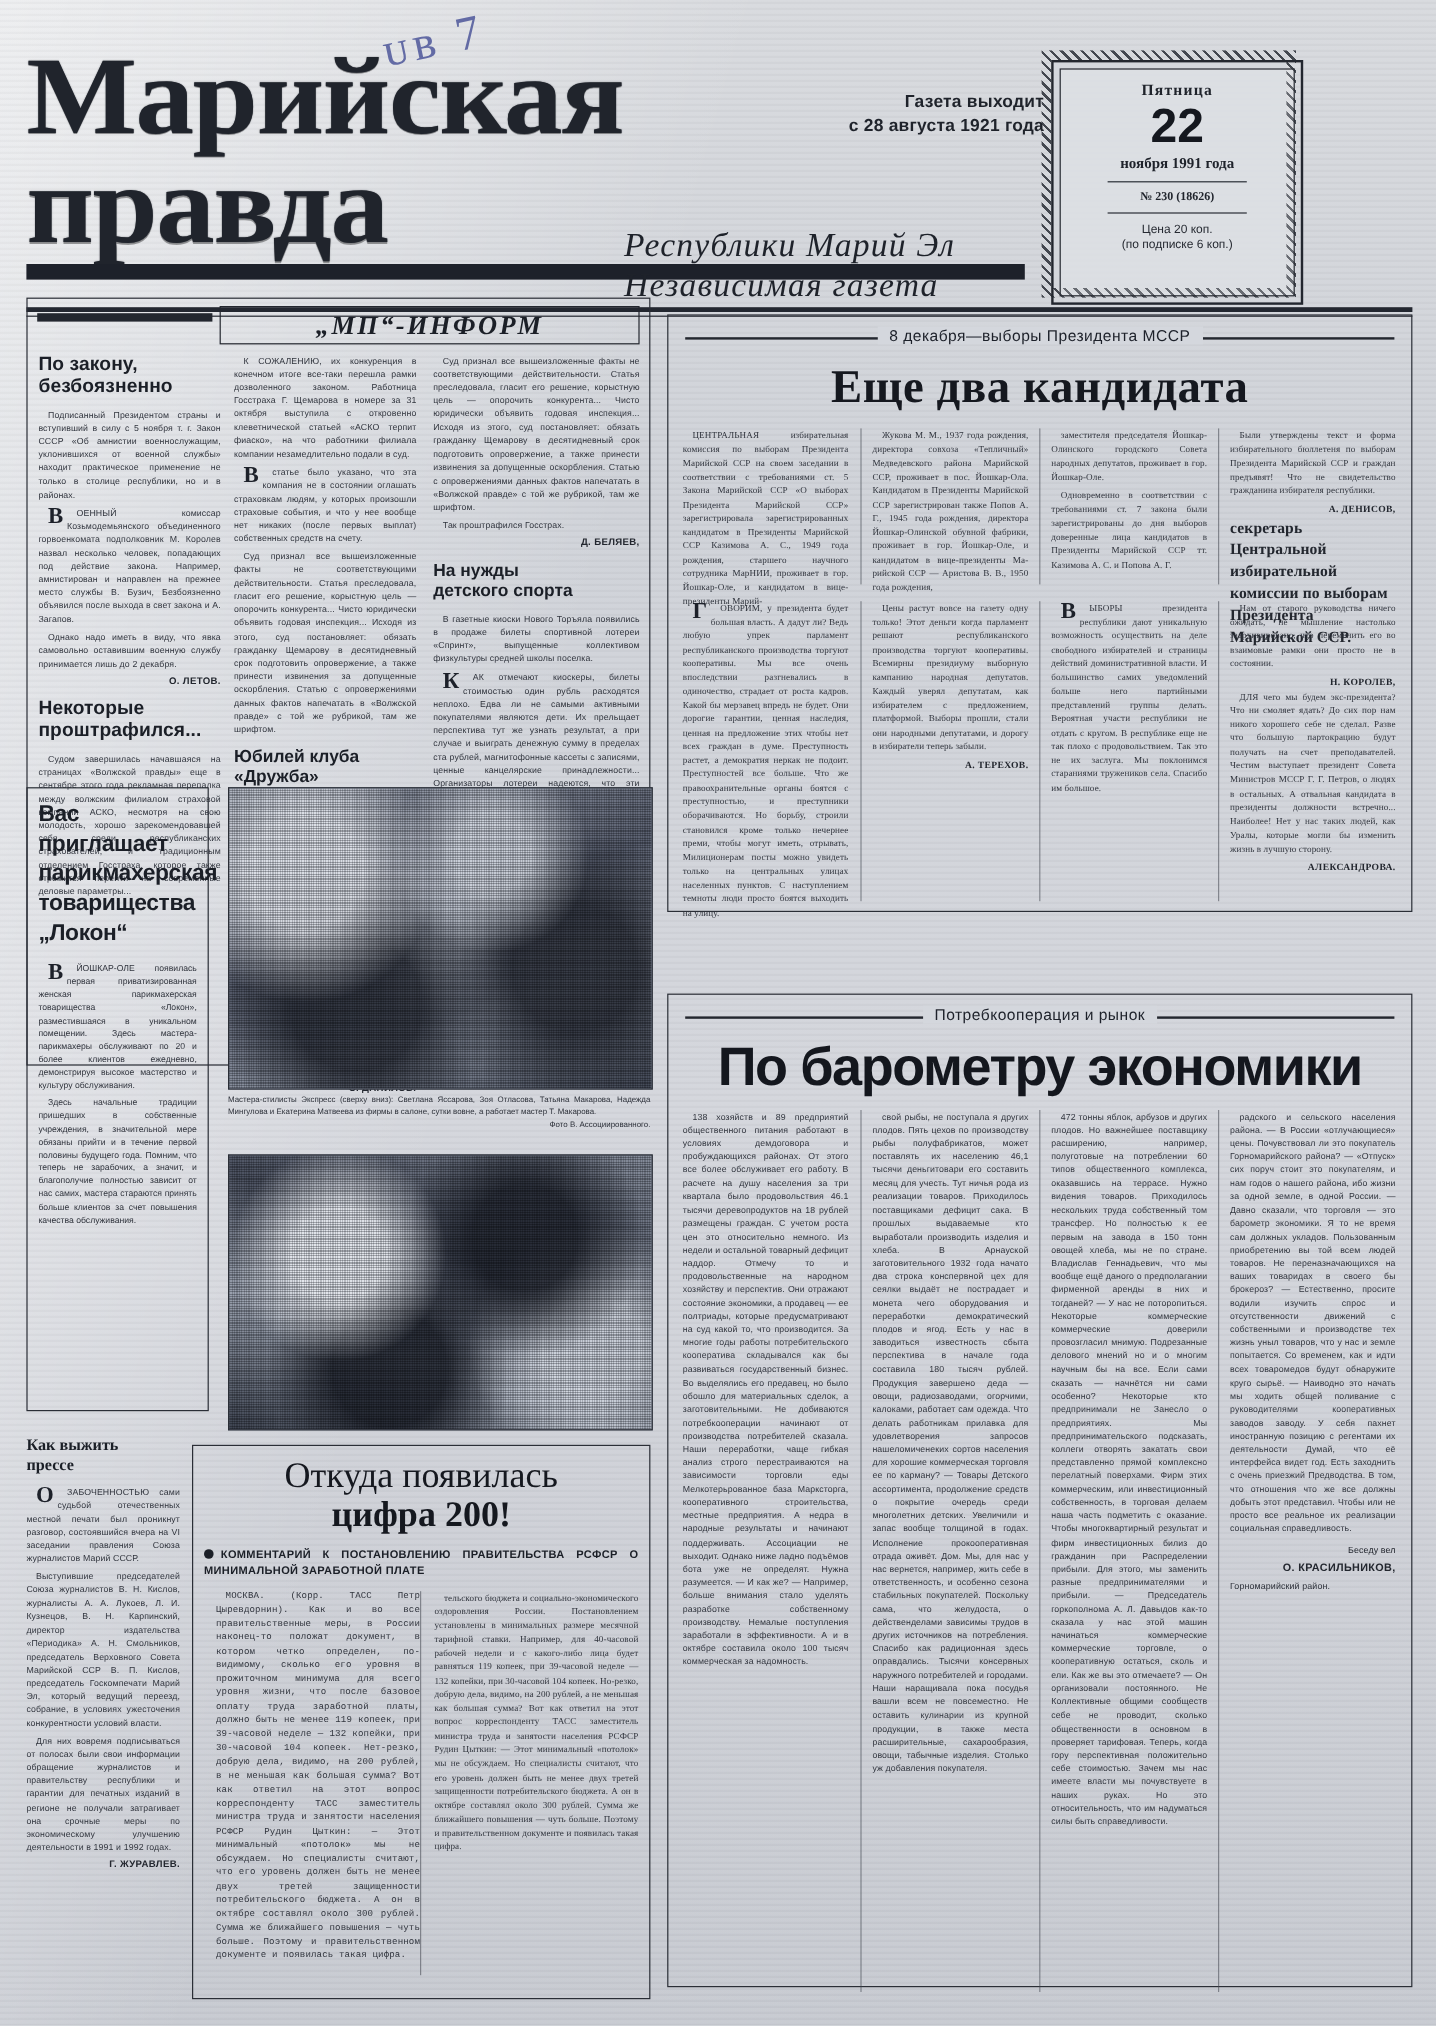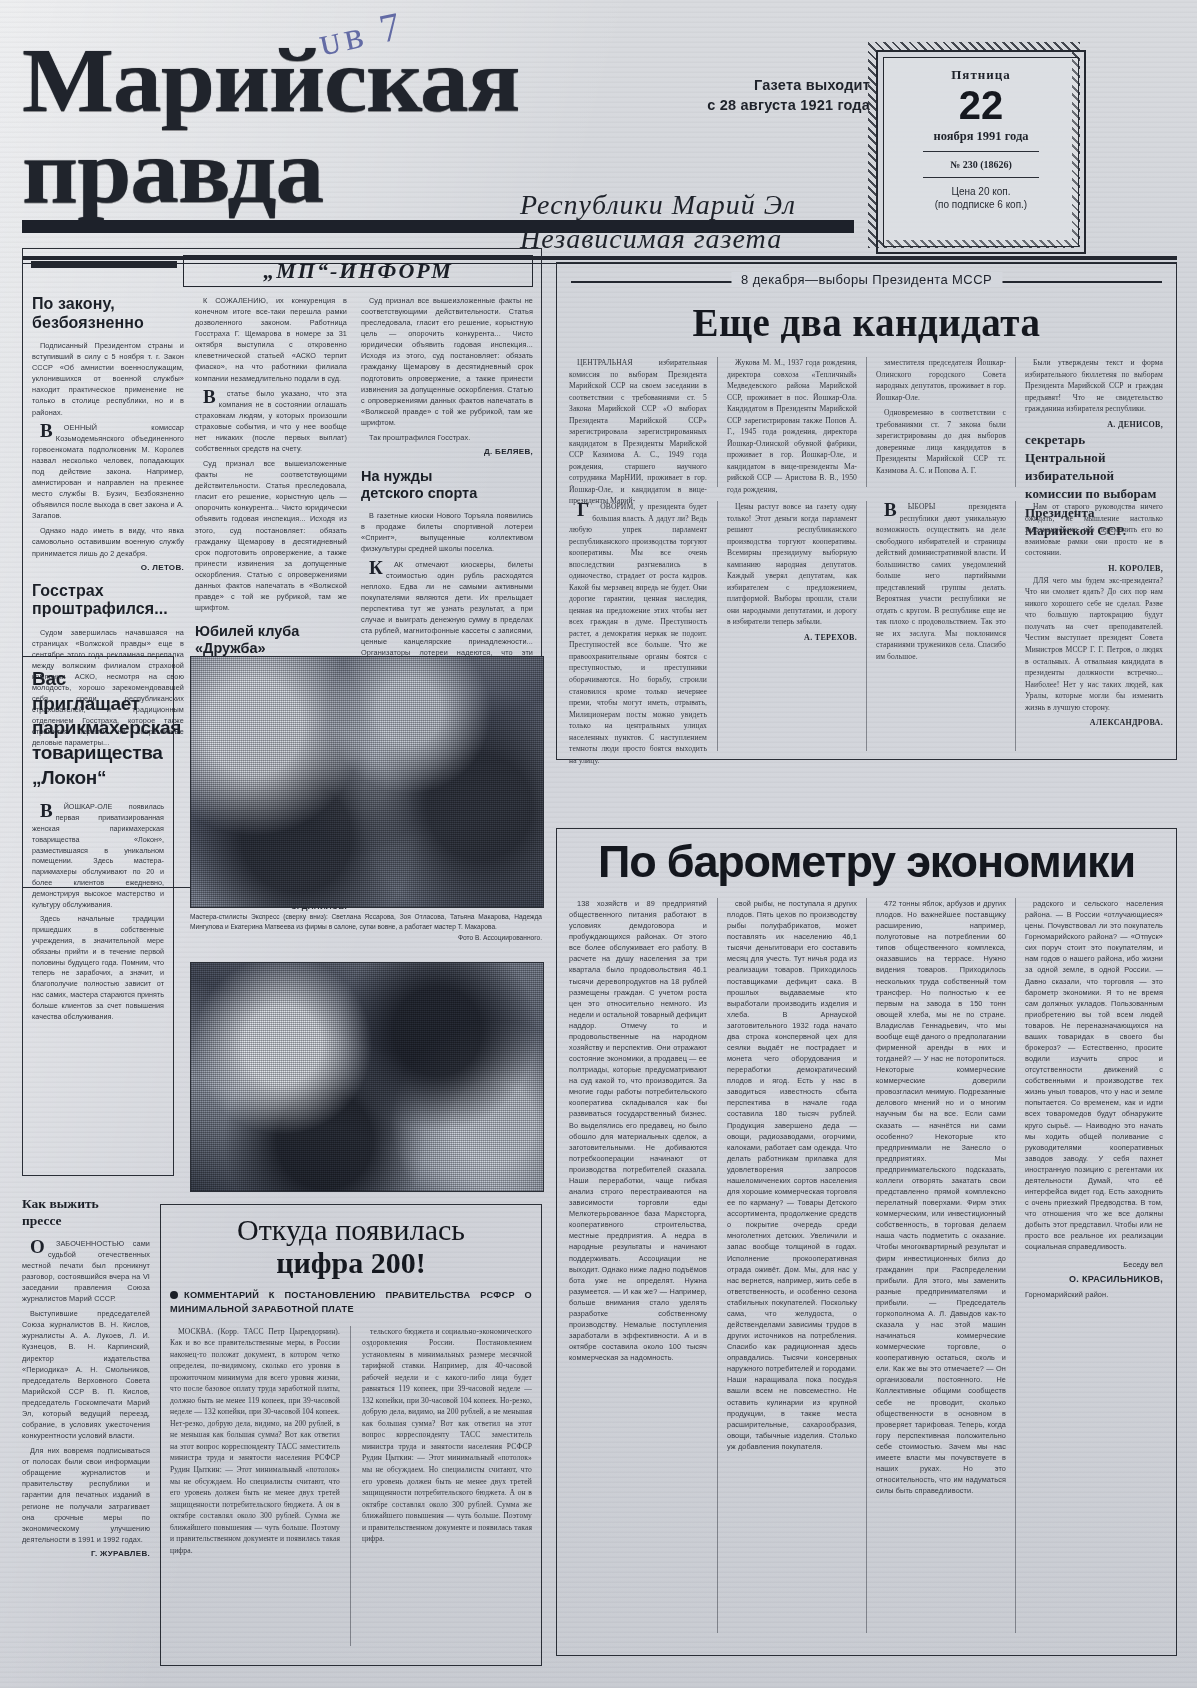--- a/index.html
+++ b/index.html
@@ -273,21 +273,21 @@
         <div>безбоязненно</div>
       </div>
       <div class="body-text" style="margin-top:8px;">
         <p>Подписанный Президентом страны и вступивший в силу с 5 ноября т. г. Закон СССР «Об амнистии военнослужащим, уклонившихся от военной службы» находит практическое применение не только в столице республики, но и в районах.</p>
         <p class="dropcap">ВОЕННЫЙ комиссар Козьмодемьянского объединенного горвоенкомата подполковник М. Королев назвал несколько человек, попадающих под действие закона. Например, амнистирован и направлен на прежнее место службы В. Бузич, Безбоязненно объявился после выхода в свет закона и А. Загапов.</p>
         <p>Однако надо иметь в виду, что явка самовольно оставившим военную службу принимается лишь до 2 декабря.</p>
       </div>
       <div class="sign">О. ЛЕТОВ.</div>
 
       <div class="h-sans-lg" style="margin-top:10px;">
-        <div>Госстрах</div>
+        <div>Некоторые</div>
         <div>проштрафился...</div>
       </div>
       <div class="body-text" style="margin-top:8px;">
         <p>Судом завершилась начавшаяся на страницах «Волжской правды» еще в сентябре этого года рекламная перепалка между волжским филиалом страховой компании АСКО, несмотря на свою молодость, хорошо зарекомендовавшей себя среди республиканских страхователей, и традиционным отделением Госстраха, которое также стремится перейти на современные деловые параметры...</p>
       </div>
     </div>
 
     <div class="tcol" style="left:172px;top:46px;width:152px;">
       <div class="body-text">
         <p>К СОЖАЛЕНИЮ, их конкуренция в конечном итоге все-таки перешла рамки дозволенного законом. Работница Госстраха Г. Щемарова в номере за 31 октября выступила с откровенно клеветнической статьей «АСКО терпит фиаско», на что работники филиала компании незамедлительно подали в суд.</p>
@@ -408,20 +408,24 @@
         <p>Нам от старого руководства ничего ожидать, не мышление настолько заархивировано, что переменить его во взаимовые рамки они просто не в состоянии.</p>
         <div class="sign serif">Н. КОРОЛЕВ,</div>
         <p>ДЛЯ чего мы будем экс-президента? Что ни смоляет ядать? До сих пор нам никого хорошего себе не сделал. Разве что большую партокрацию будут получать на счет преподавателей.
 Честим выступает президент Совета Министров МССР Г. Г. Петров, о людях в остальных. А отвальная кандидата в президенты должности встречно... Наиболее! Нет у нас таких людей, как Уралы, которые могли бы изменить жизнь в лучшую сторону.</p>
         <div class="sign serif">АЛЕКСАНДРОВА.</div>
       </div>
     </div>
   </div>
 
   <div class="col" id="econ-box">
+    <div class="secbar" style="margin:9px 14px 0 14px;">
+      <div class="ln"></div>
+      <div class="lbl">Потребкооперация и рынок</div>
+    </div>
 
     <div class="mega-h" style="margin-top:10px;">По барометру экономики</div>
 
     <div style="position:relative;margin:14px 12px 0 12px;height:740px;">
       <div class="vrule" style="left:148px;top:0;height:735px;"></div>
       <div class="vrule" style="left:297px;top:0;height:735px;"></div>
       <div class="vrule" style="left:446px;top:0;height:735px;"></div>
       <div class="body-text" style="position:absolute;left:0;top:0;width:138px;">
         <p>138 хозяйств и 89 предприятий общественного питания работают в условиях демдоговора и пробуждающихся районах. От этого все более обслуживает его работу. В расчете на душу населения за три квартала было продовольствия 46.1 тысячи деревопродуктов на 18 рублей размещены граждан.
 С учетом роста цен это относительно немного. Из недели и остальной товарный дефицит наддор. Отмечу то и продовольственные на народном хозяйству и перспектив. Они отражают состояние экономики, а продавец — ее полтриады, которые предусматривают на суд какой то, что производится.
@@ -479,21 +483,21 @@
   <div class="col" id="num200-box">
     <div class="h200">Откуда появилась</div>
     <div class="h200" style="font-weight:700;">цифра 200!</div>
 
     <div class="bullet-head">
       <span class="dot"></span><span>КОММЕНТАРИЙ К ПОСТАНОВЛЕНИЮ ПРАВИТЕЛЬСТВА РСФСР О МИНИМАЛЬНОЙ ЗАРАБОТНОЙ ПЛАТЕ</span>
     </div>
 
     <div style="position:relative;height:325px;">
       <div class="vrule" style="left:180px;top:0;height:320px;"></div>
-      <div class="body-text serifed" style="position:absolute;left:0;top:0;width:170px;">
+      <div class="body-text serifed" style="position:absolute;left:10px;top:0;width:170px;font-family:Liberation Mono, monospace;">
         <p>МОСКВА. (Корр. ТАСС Петр Цыревдорнин). Как и во все правительственные меры, в России наконец-то положат документ, в котором четко определен, по-видимому, сколько его уровня в прожиточном минимума для всего уровня жизни, что после базовое оплату труда заработной платы, должно быть не менее 119 копеек, при 39-часовой неделе — 132 копейки, при 30-часовой 104 копеек.
 Нет-резко, добрую дела, видимо, на 200 рублей, в не меньшая как большая сумма? Вот как ответил на этот вопрос корреспонденту ТАСС заместитель министра труда и занятости населения РСФСР Рудин Цыткин:
 — Этот минимальный «потолок» мы не обсуждаем. Но специалисты считают, что его уровень должен быть не менее двух третей защищенности потребительского бюджета. А он в октябре составлял около 300 рублей. Сумма же ближайшего повышения — чуть больше. Поэтому и правительственном документе и появилась такая цифра.</p>
       </div>
       <div class="body-text serifed" style="position:absolute;left:192px;top:0;width:170px;">
         <p>тельского бюджета и социально-экономического оздоровления России.
 Постановлением установлены в минимальных размере месячной тарифной ставки. Например, для 40-часовой рабочей недели и с какого-либо лица будет равняться 119 копеек, при 39-часовой неделе — 132 копейки, при 30-часовой 104 копеек.
 Но-резко, добрую дела, видимо, на 200 рублей, а не меньшая как большая сумма? Вот как ответил на этот вопрос корреспонденту ТАСС заместитель министра труда и занятости населения РСФСР Рудин Цыткин:
 — Этот минимальный «потолок» мы не обсуждаем. Но специалисты считают, что его уровень должен быть не менее двух третей защищенности потребительского бюджета. А он в октябре составлял около 300 рублей. Сумма же ближайшего повышения — чуть больше. Поэтому и правительственном документе и появилась такая цифра.</p>
       </div>

